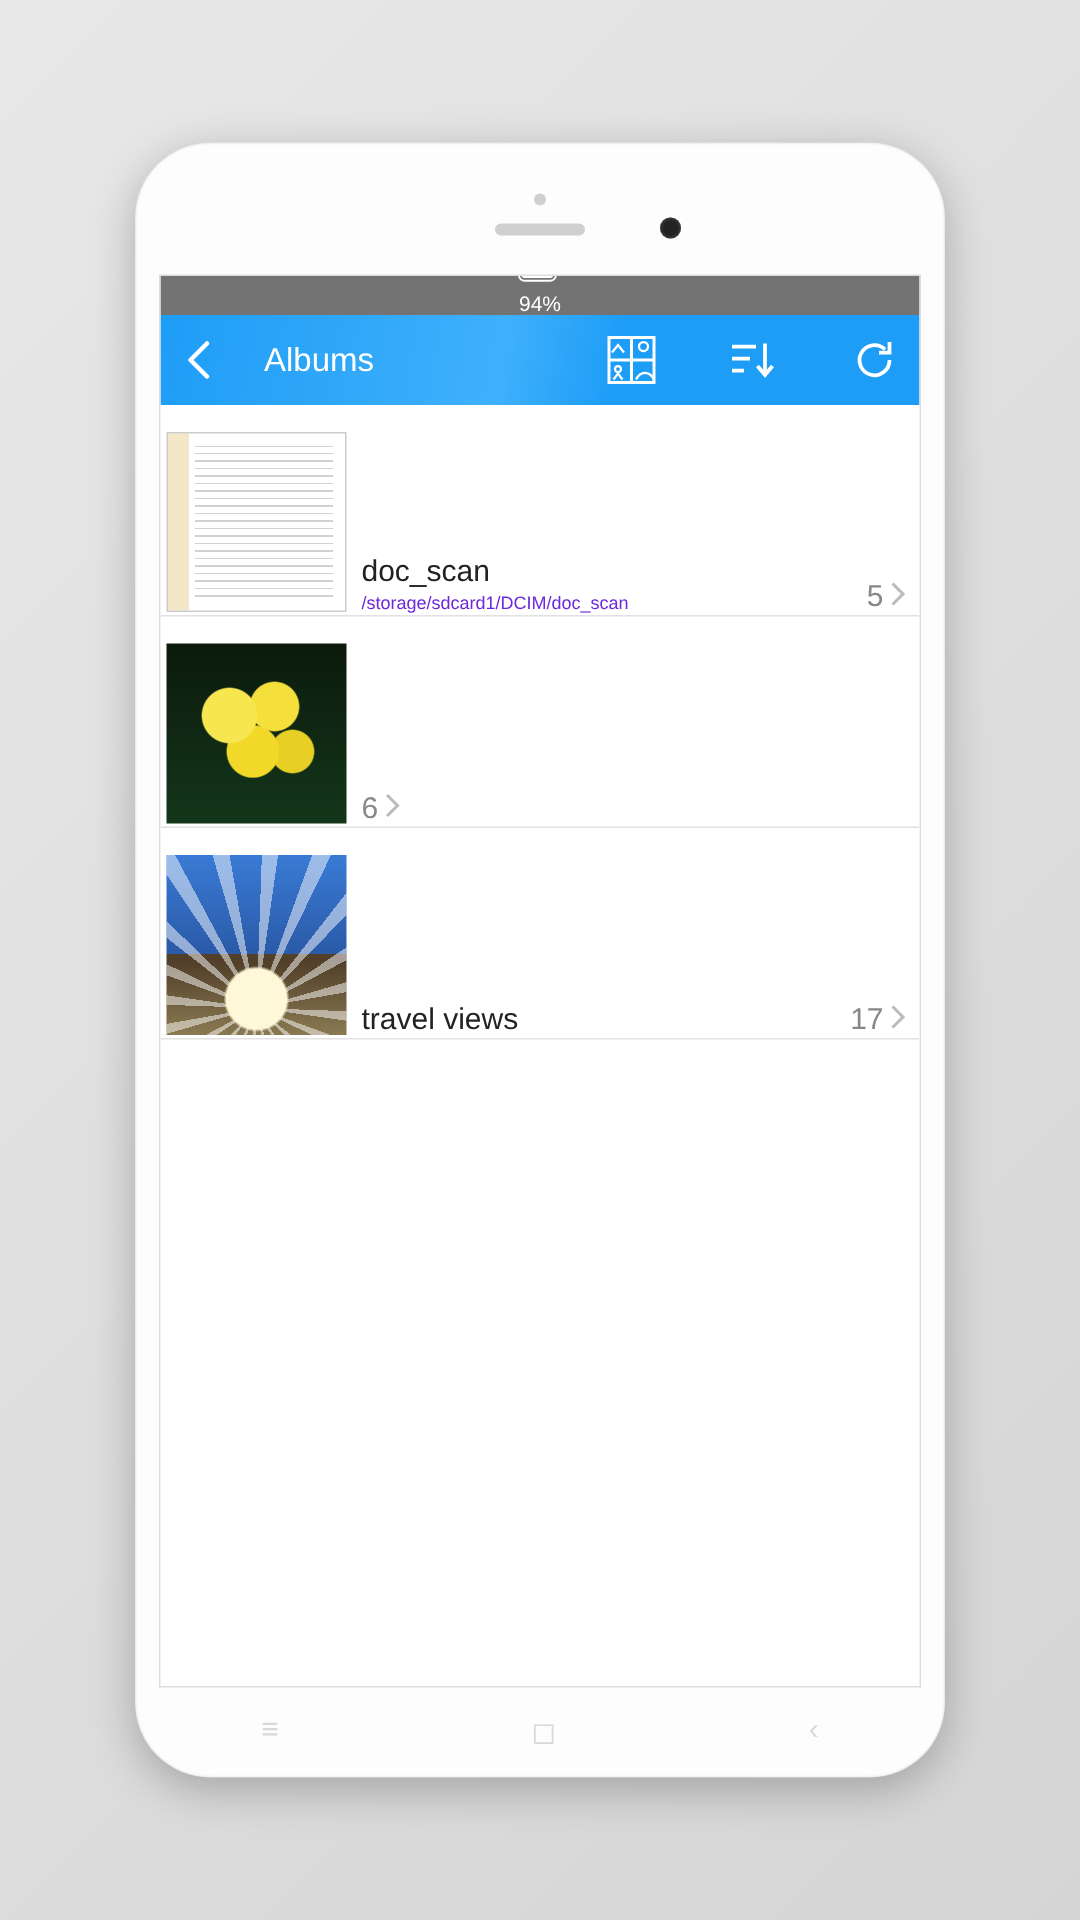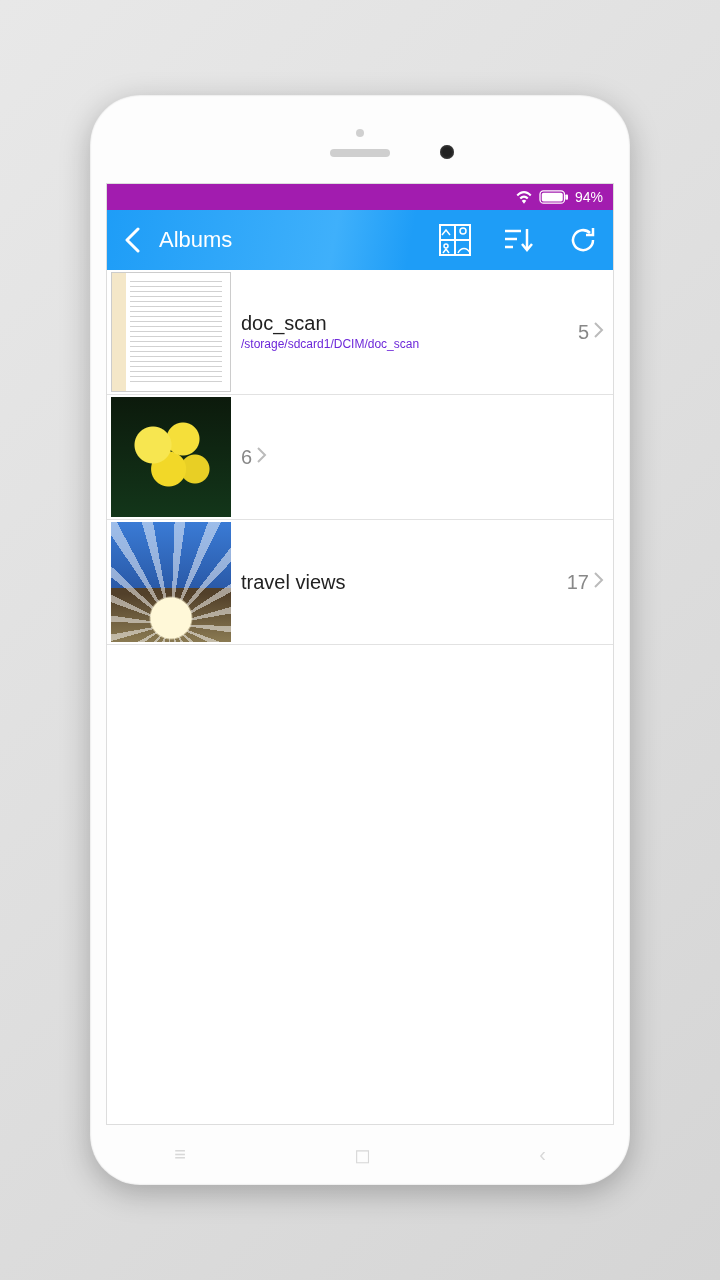--- a/index.html
+++ b/index.html
@@ -42,49 +42,51 @@
     width: 100%;
     height: 100%;
     background: #fff;
     display: flex;
     flex-direction: column;
     overflow: hidden;
     border: 1px solid #ddd;
   }
   .status-bar {
     height: 26px;
-    background: #a21caf;
+    background: #737373;
     color: #fff;
     display: flex;
     align-items: center;
     justify-content: flex-end;
     padding: 0 10px;
     font-size: 14px;
     gap: 6px;
+    flex-direction: column;
   }
   .wifi-icon svg, .battery-icon svg { display: block; }
   .app-bar {
     height: 60px;
     background: linear-gradient(100deg, #1e9df7 0%, #3fb0fb 45%, #1e9df7 60%);
     display: flex;
     align-items: center;
     padding: 0 12px;
     color: #fff;
-    gap: 14px;
+    gap: 31px;
   }
   .back-btn { width: 26px; height: 26px; display:flex; align-items:center; justify-content:center; }
   .title { font-size: 22px; font-weight: 400; flex: 1; }
   .toolbar-btn { width: 36px; height: 36px; display:flex; align-items:center; justify-content:center; margin-left: 14px; }
   .content { flex:1; background:#fff; overflow-y:auto; }
   .row {
     display:flex;
-    align-items:center;
+    align-items:flex-end;
     border-bottom: 1px solid #e2e2e2;
     min-height: 124px;
     padding-right: 8px;
+    margin-top: 16px;
   }
   .thumb {
     width: 120px; height: 120px; flex: 0 0 120px;
     background: #ddd;
     margin: 2px 10px 2px 4px;
   }
   .row-text { flex:1; padding-right:4px; }
   .row-name { font-size: 20px; color:#222; }
   .row-path { font-size: 12px; color:#6d28d9; margin-top:2px; line-height:1.25; word-break:break-all; }
   .row-count { font-size: 20px; color:#888; margin-right:4px; }

